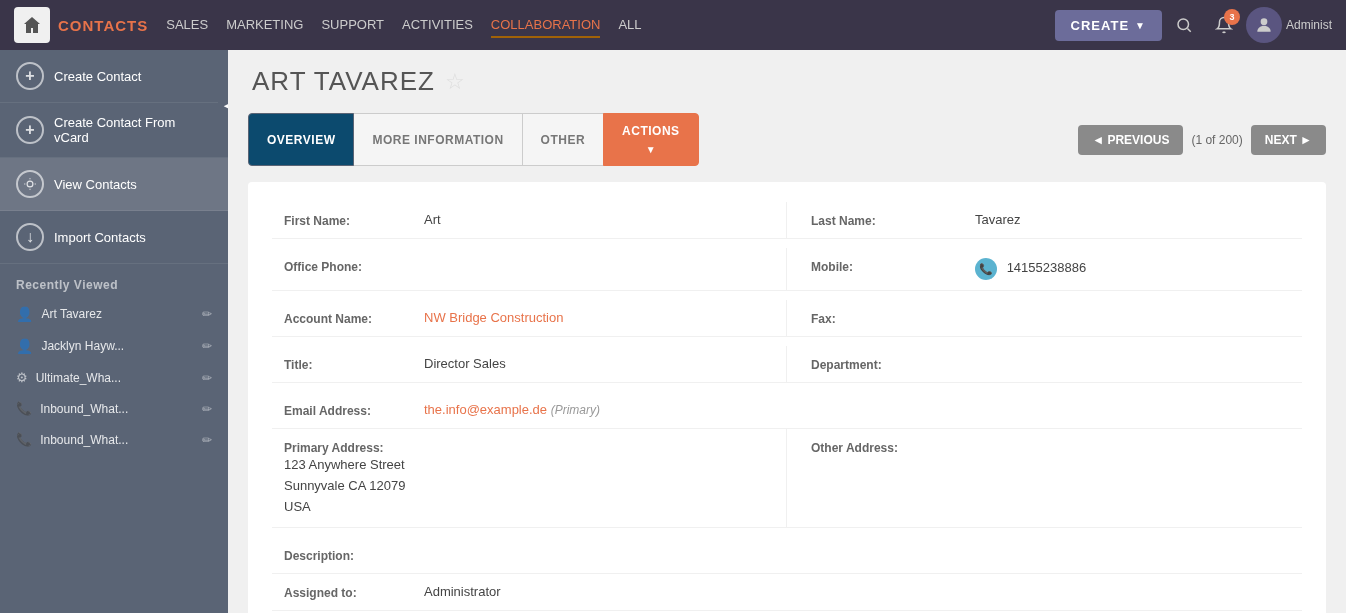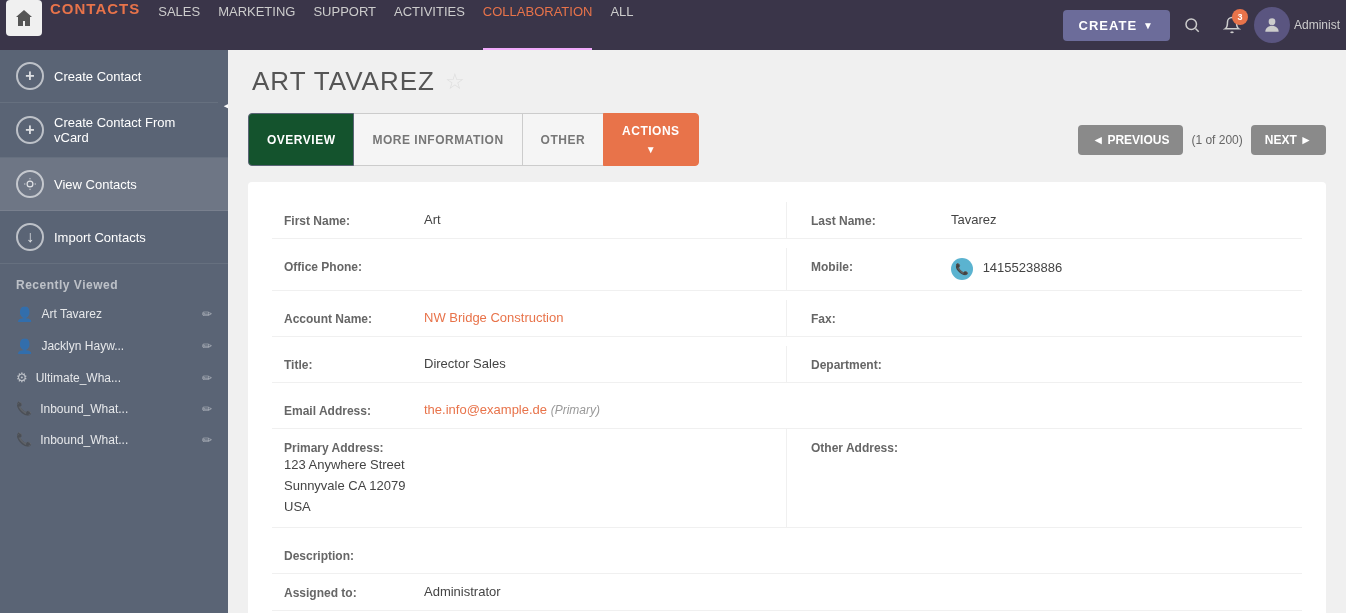--- a/index.html
+++ b/index.html
@@ -1,23 +1,24 @@
 <!DOCTYPE html>
 <html><head>
   <meta charset="utf-8">
   <style>
     * { box-sizing: border-box; margin: 0; padding: 0; }
     body { font-family: Arial, sans-serif; font-size: 13px; background: #f0f0f0; color: #333; height: 613px; overflow: hidden; }
 
     
     .top-nav {
       display: flex;
+      align-items: center;
       background: #3a3549;
       height: 50px;
-      padding: 0 6px;
+      padding: 0 14px;
       color: #fff;
     }
     .nav-home {
       width: 36px; height: 36px;
       background: #f0f0f0;
       border-radius: 4px;
       display: flex; align-items: center; justify-content: center;
       margin-right: 8px;
       cursor: pointer;
     }
@@ -31,21 +32,21 @@
       cursor: pointer;
     }
     .nav-links { display: flex; gap: 18px; flex: 1; }
     .nav-link {
       color: #ccc;
       font-size: 13px;
       cursor: pointer;
       padding: 4px 0;
       text-decoration: none;
     }
-    .nav-link.active { color: #e8734a; border-bottom: 2px solid #f0abfc; }
+    .nav-link.active { color: #e8734a; border-bottom: 2px solid #a16207; }
     .nav-right { display: flex; align-items: center; gap: 4px; }
     .create-btn {
       background: #6c6c9a;
       color: #fff;
       border: none;
       padding: 8px 16px;
       font-size: 13px;
       font-weight: bold;
       border-radius: 4px;
       cursor: pointer;
@@ -167,21 +168,21 @@
       font-weight: bold;
       letter-spacing: 0.5px;
       cursor: pointer;
       border: 1px solid #ccc;
       background: #f5f5f5;
       color: #777;
       margin-right: -1px;
     }
     .tab:first-child { border-radius: 4px 0 0 4px; }
     .tab.active {
-      background: #14532d;
+      background: #0c4a6e;
       color: #fff;
       border-color: #5a6475;
       z-index: 1;
     }
     .tab-actions {
       background: #e8734a;
       color: #fff;
       border-color: #e8734a;
       border-radius: 0 4px 4px 0;
       display: flex; align-items: center; gap: 6px; flex-direction: column;
@@ -252,20 +253,21 @@
       display: flex;
       align-items: flex-start;
       padding: 10px 12px;
       border-bottom: 1px solid #f0f0f0;
     }
     .form-row-full .form-label { width: 140px; min-width: 140px; }
     .address-text { line-height: 1.6; }
 
     .form-group-right {
       padding-left: 24px;
+      gap: 24px;
     }
   </style>
 </head>
 <body>
 
 <nav class="top-nav">
   <div class="nav-home">
     <svg viewBox="0 0 20 20" fill="#555">
         <path d="M10 2L2 9h2v9h5v-5h2v5h5V9h2z"></path>
       </svg>

